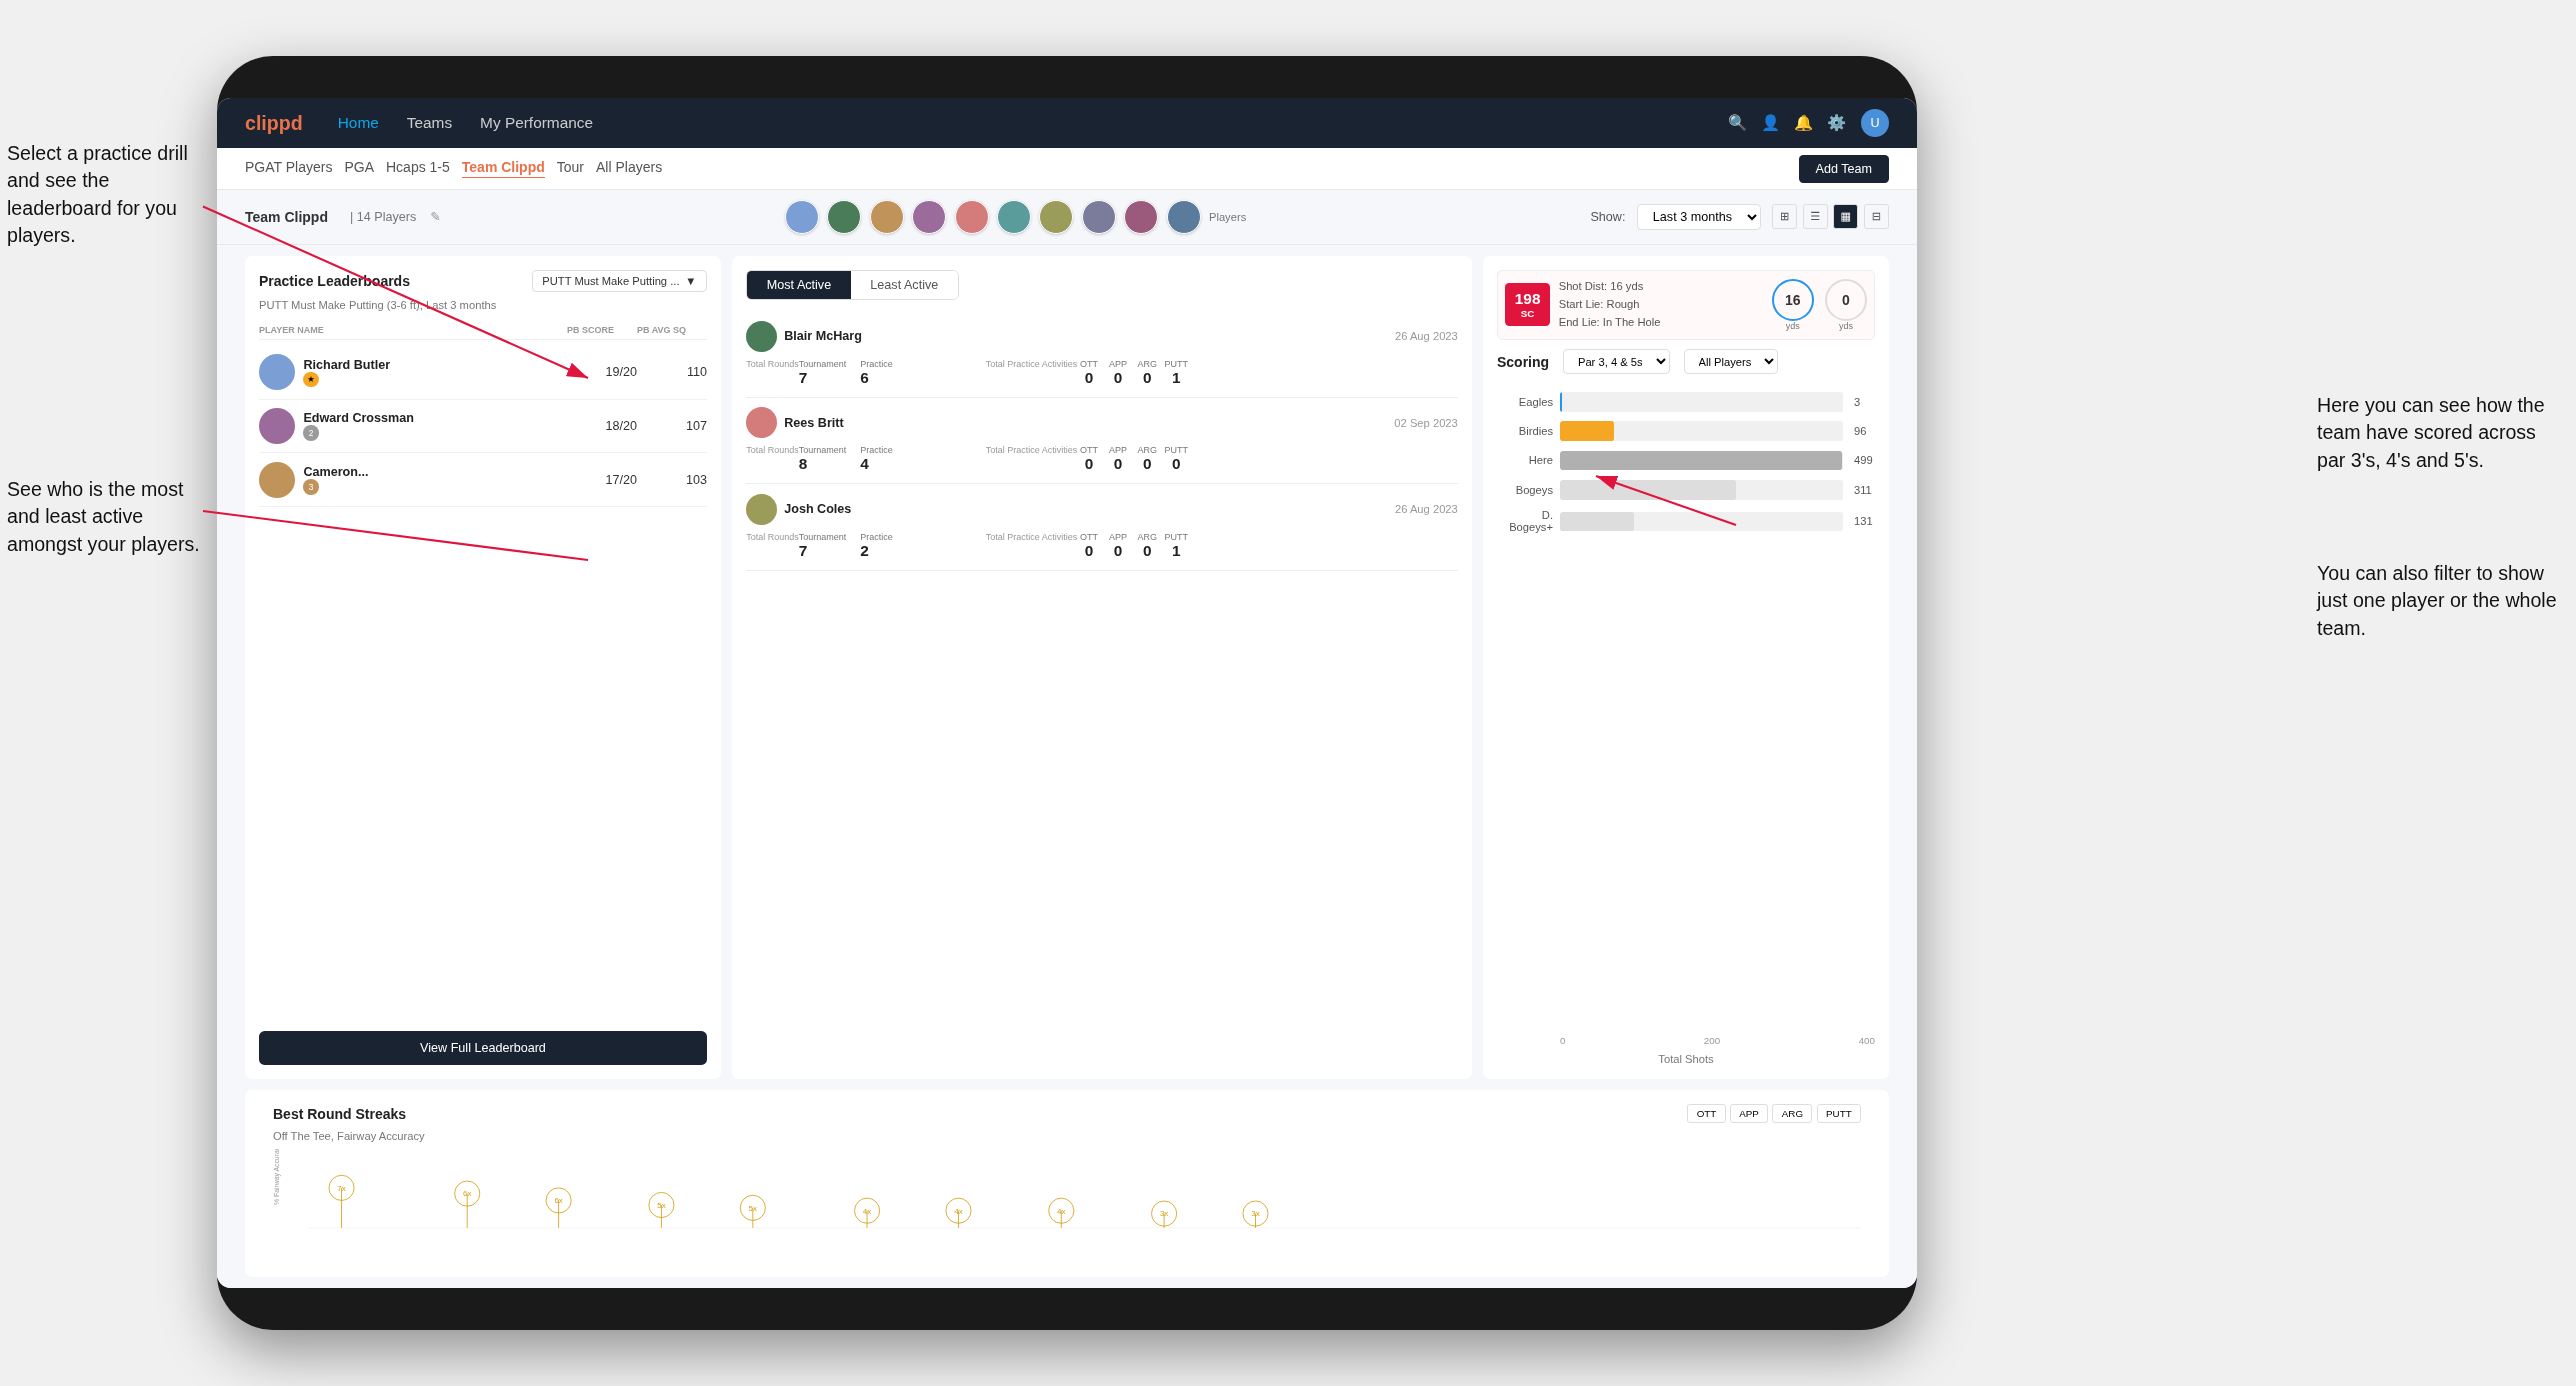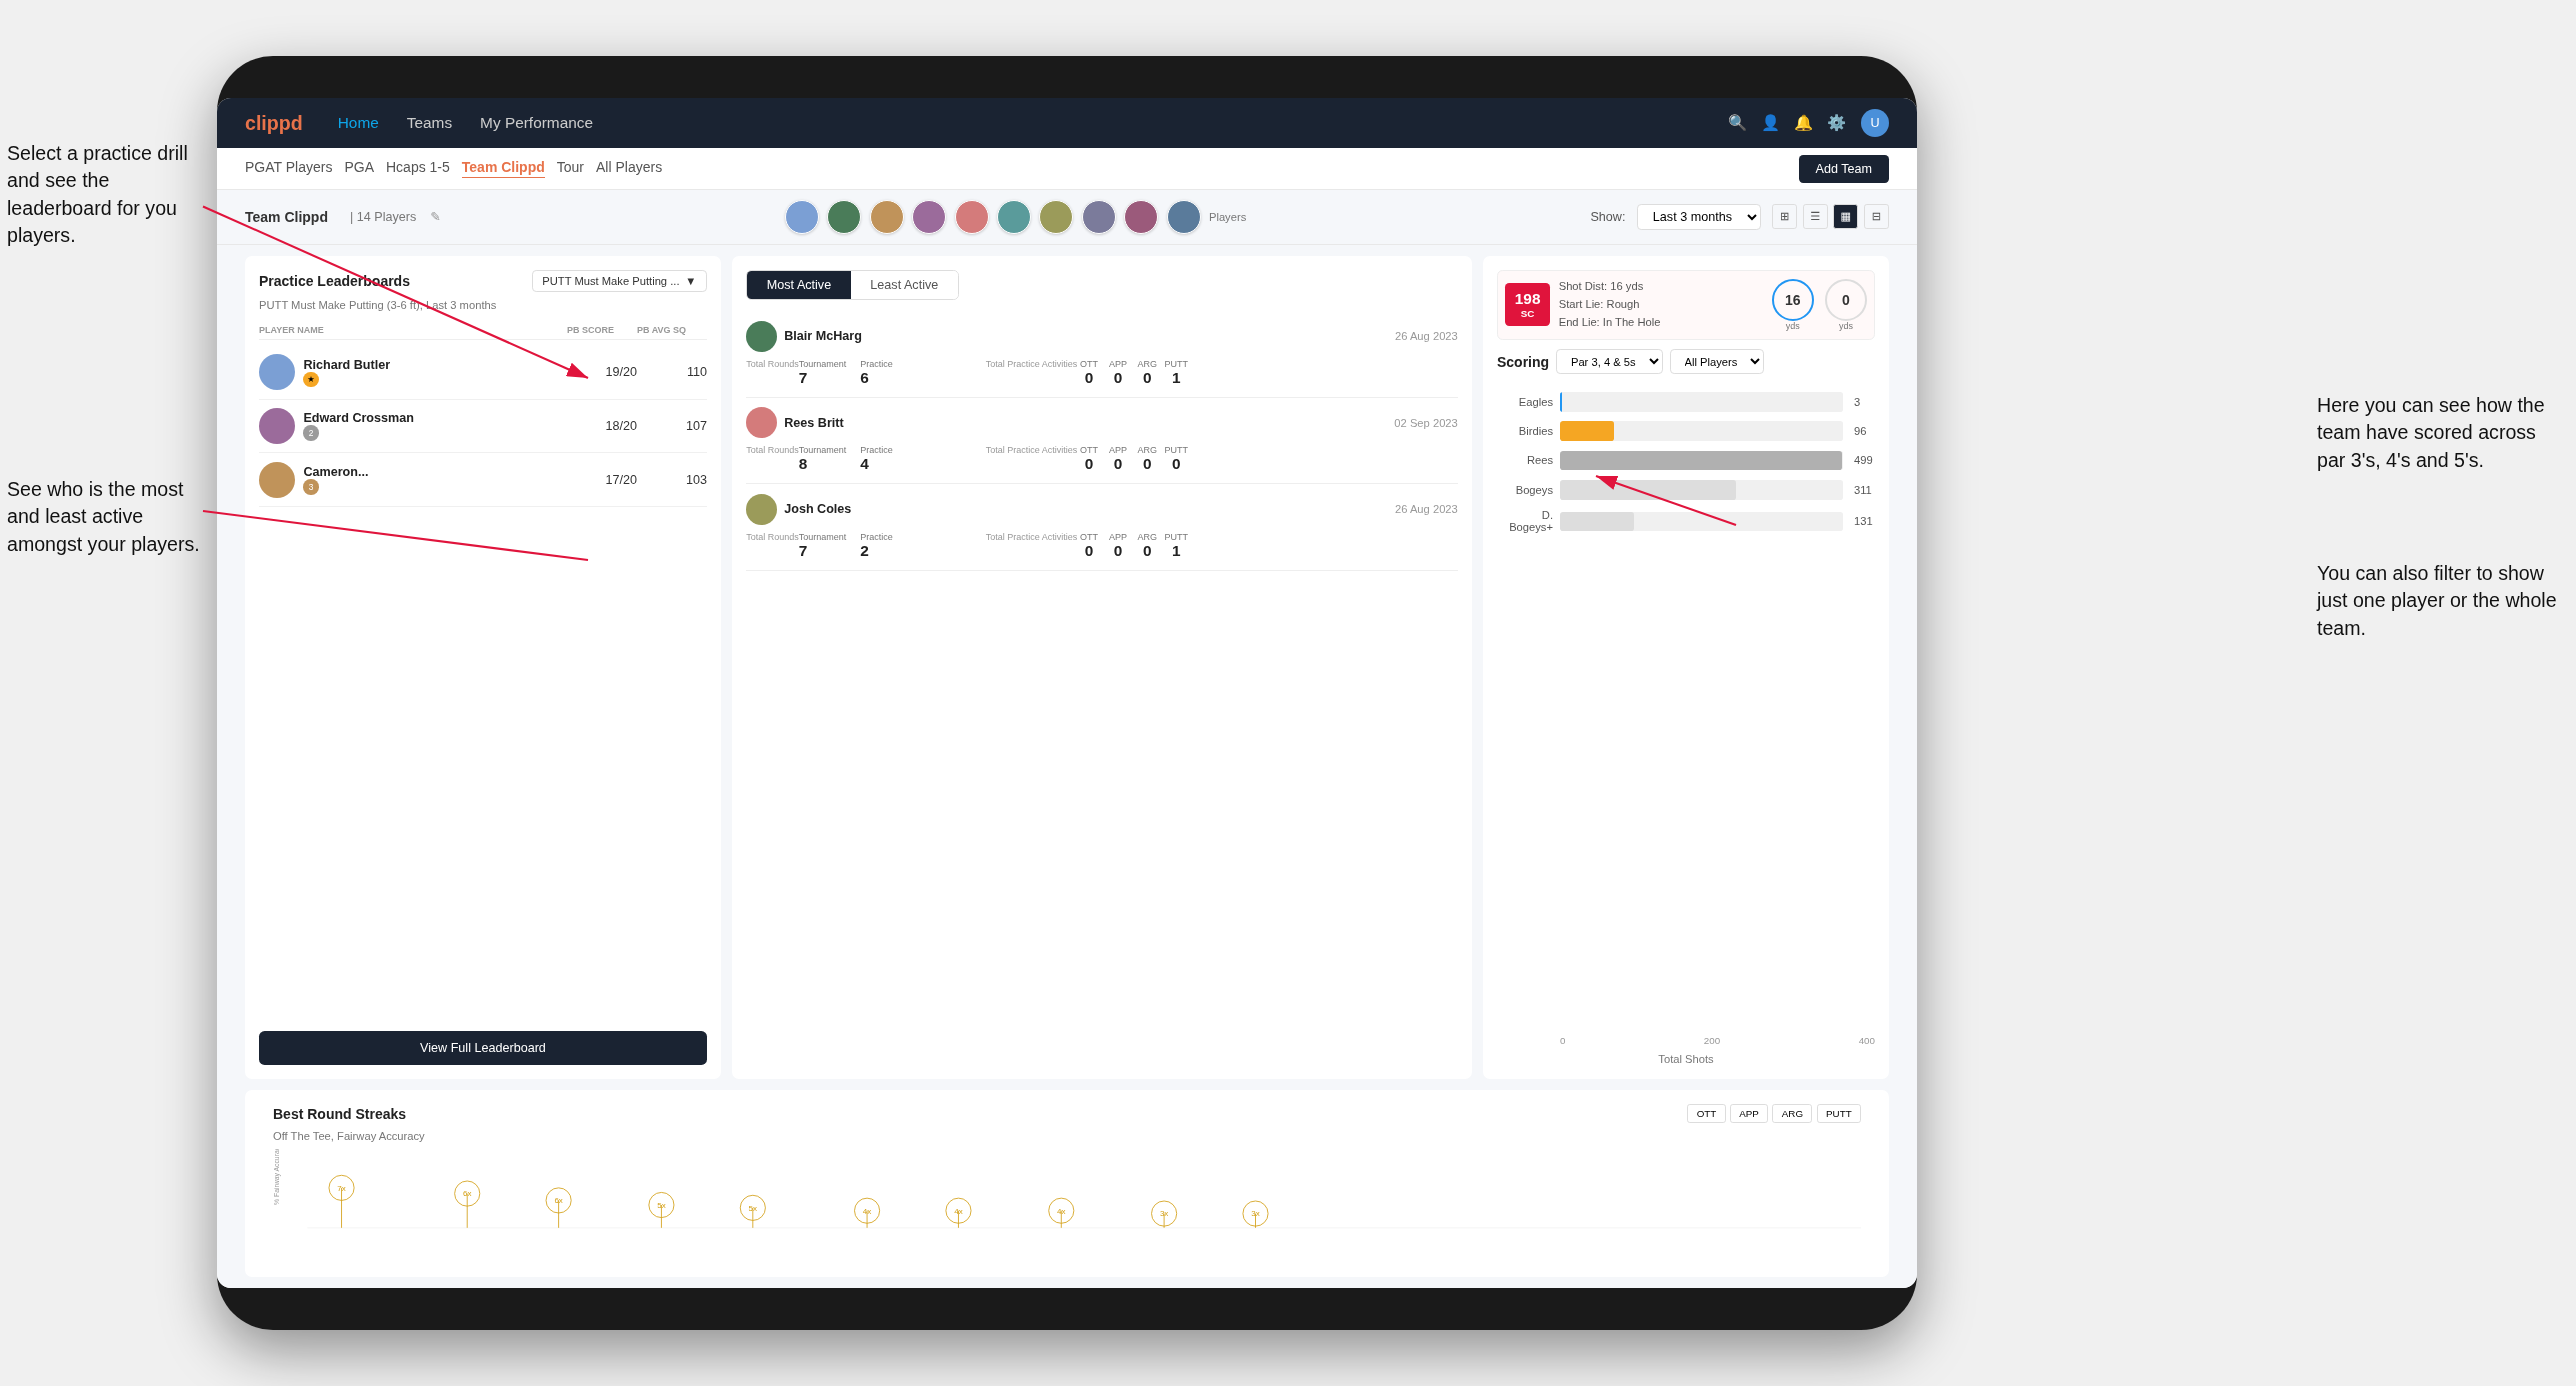--- a/index.html
+++ b/index.html
@@ -495,21 +495,21 @@
       border-radius: 7px;
       padding: 14px;
       grid-column: 3;
       grid-row: 1 / 3;
       display: flex;
       flex-direction: column;
     }
     .scoring-header {
       display: flex;
       align-items: center;
-      gap: 7px;
+      gap: 14px;
       margin-bottom: 11.2px;
     }
     .scoring-title {
       font-size: 14px;
       font-weight: 700;
       color: #222;
     }
     .scoring-filter {
       border: 0.7px solid #ddd;
       border-radius: 4.2px;
@@ -958,21 +958,21 @@
 
             <div class="bar-row">
               <span class="bar-label">Birdies</span>
               <div class="bar-track">
                 <div class="bar-fill" style="width:19.2%; background:#f5a623;"></div>
               </div>
               <span class="bar-value">96</span>
             </div>
 
             <div class="bar-row">
-              <span class="bar-label">Rees</span>
+              <span class="bar-label">Here</span>
               <div class="bar-track">
                 <div class="bar-fill" style="width:99.8%; background:#b0b0b0;"></div>
               </div>
               <span class="bar-value">499</span>
             </div>
 
             <div class="bar-row">
               <span class="bar-label">Bogeys</span>
               <div class="bar-track">
                 <div class="bar-fill" style="width:62.2%; background:#ddd;"></div>

